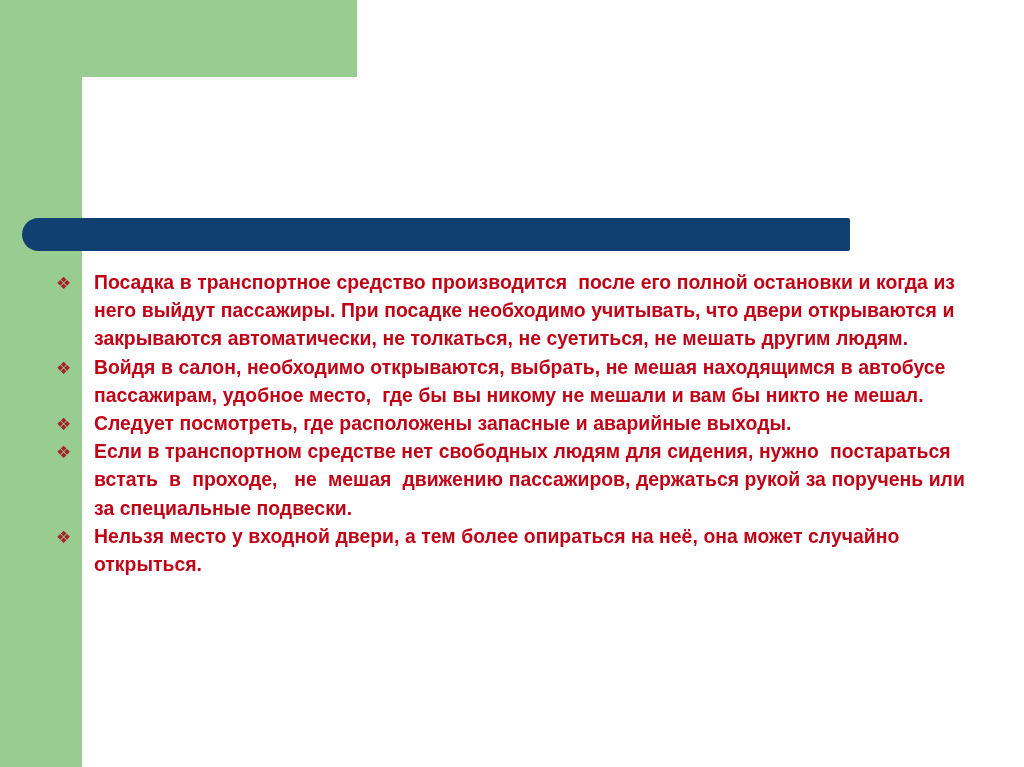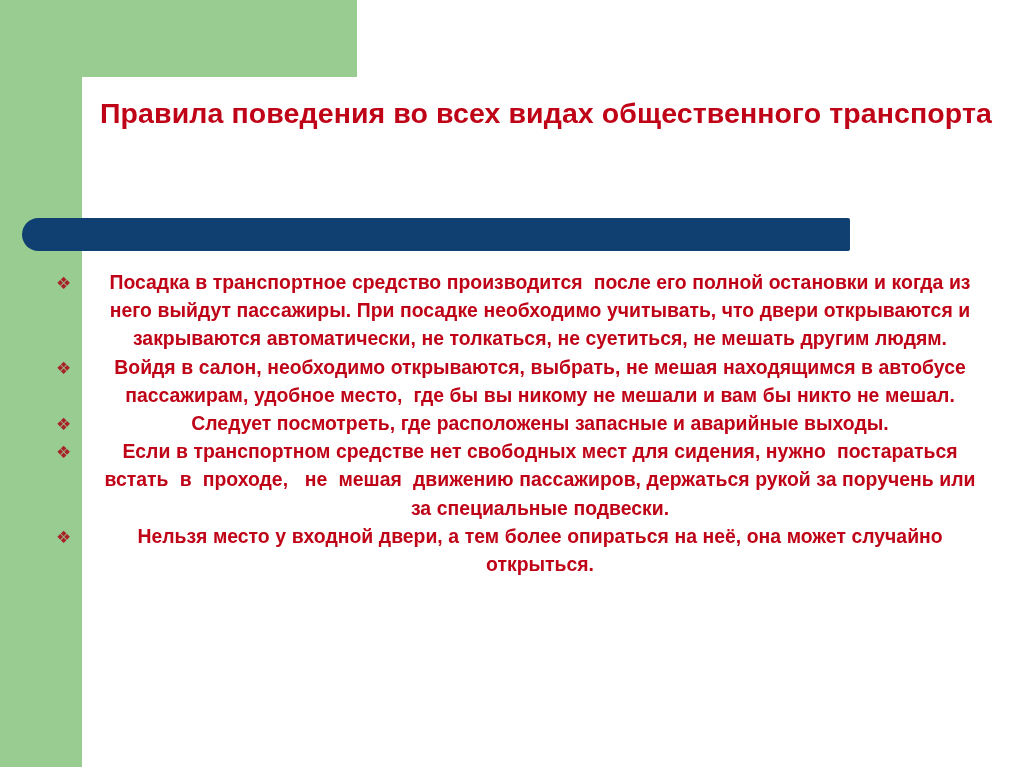--- a/index.html
+++ b/index.html
@@ -112,38 +112,34 @@
   }
   .bullet-text {
     display: block;
     font-size: 19.4px;
     line-height: 28.2px;
     font-weight: bold;
     color: #c00418;
     font-family: "Liberation Sans", "DejaVu Sans", sans-serif;
     white-space: pre-wrap;
     word-spacing: 0.2px;
-    text-align: center;
   }
   .bullet-item.justified .bullet-text {
     white-space: pre-wrap;
   }
 </style>
 </head>
 <body>
 
 <div class="slide">
 
   <div class="green-strip"></div>
   <div class="green-header-block"></div>
   <div class="white-card"></div>
 
-  <div class="title-area">
-    <h1 class="slide-title">Правила поведения во всех видах общественного транспорта</h1>
-  </div>
 
   <div class="blue-bar"></div>
 
   <ul class="bullet-list">
 
     <li class="bullet-item">
       <span class="bullet-icon">❖</span>
       <span class="bullet-text">Посадка в транспортное средство производится  после его полной остановки и когда из него выйдут пассажиры. При посадке необходимо учитывать, что двери открываются и закрываются автоматически, не толкаться, не суетиться, не мешать другим людям.</span>
     </li>
 
@@ -152,21 +148,21 @@
       <span class="bullet-text">Войдя в салон, необходимо открываются, выбрать, не мешая находящимся в автобусе пассажирам, удобное место,  где бы вы никому не мешали и вам бы никто не мешал.</span>
     </li>
 
     <li class="bullet-item">
       <span class="bullet-icon">❖</span>
       <span class="bullet-text">Следует посмотреть, где расположены запасные и аварийные выходы.</span>
     </li>
 
     <li class="bullet-item justified">
       <span class="bullet-icon">❖</span>
-      <span class="bullet-text">Если в транспортном средстве нет свободных мест для сидения, нужно  постараться   встать  в  проходе,   не  мешая  движению пассажиров, держаться рукой за поручень или за специальные подвески.</span>
+      <span class="bullet-text">Если в транспортном средстве нет свободных людям для сидения, нужно  постараться   встать  в  проходе,   не  мешая  движению пассажиров, держаться рукой за поручень или за специальные подвески.</span>
     </li>
 
     <li class="bullet-item">
       <span class="bullet-icon">❖</span>
       <span class="bullet-text">Нельзя место у входной двери, а тем более опираться на неё, она может случайно открыться.</span>
     </li>
 
   </ul>
 
 </div>

